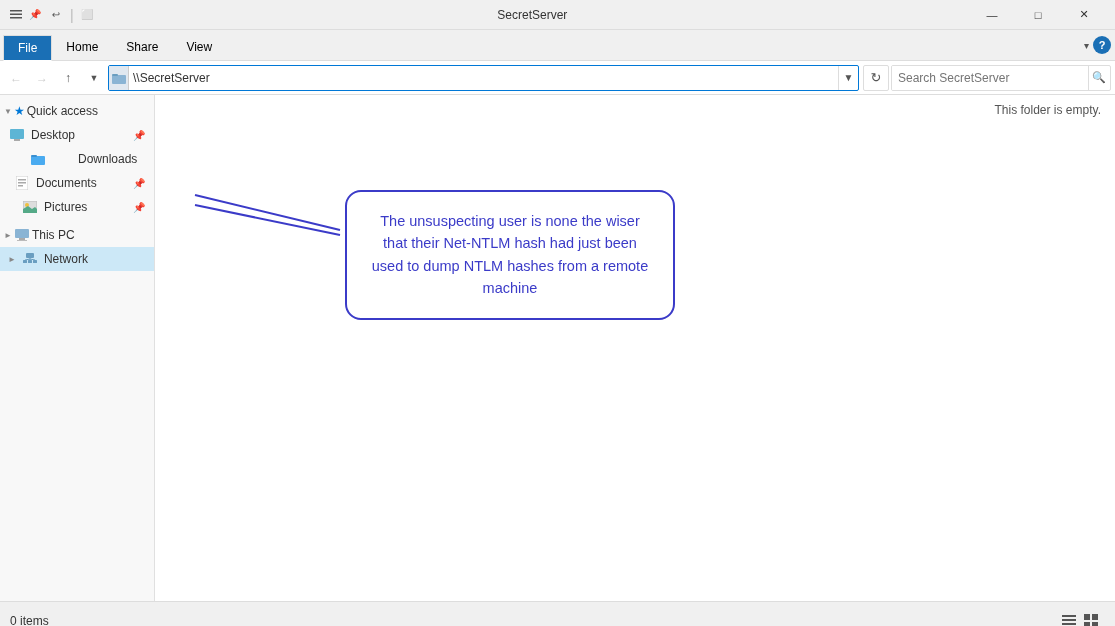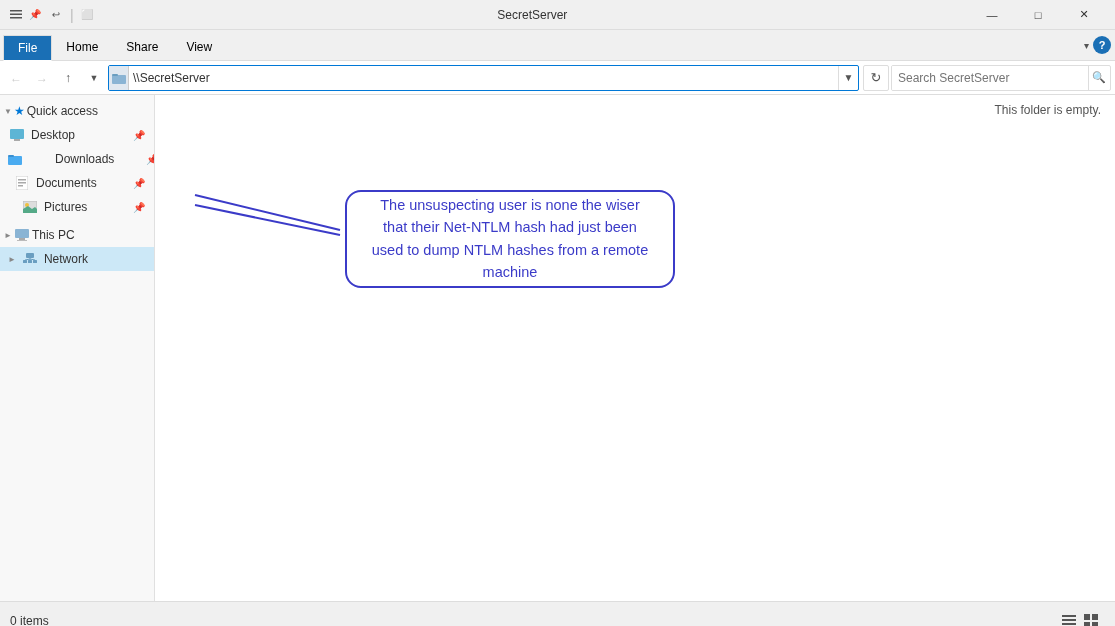--- a/index.html
+++ b/index.html
@@ -53,21 +53,21 @@
 
     
     .content { flex: 1; position: relative; background: #fff; overflow: hidden; }
     .folder-empty { position: absolute; top: 0; right: 6px; padding: 8px; font-size: 12px; color: #555; }
 
     
     .bubble-container { position: absolute; top: 95px; left: 190px; }
     .bubble {
       border: 2px solid #3b3bc8;
       border-radius: 16px;
-      padding: 2px 20px;
+      padding: 18px 20px;
       background: #fff;
       width: 330px;
       color: #3b3bc8;
       font-size: 14.5px;
       line-height: 1.55;
       text-align: center;
       position: relative;
     }
     
     .arrow-svg { position: absolute; top: 0; left: -170px; width: 170px; height: 80px; pointer-events: none; }
@@ -155,21 +155,21 @@
       <div class="sidebar-icon">
         <svg width="14" height="12" viewBox="0 0 14 12">
             <rect x="0" y="0" width="14" height="10" rx="1" fill="#5db5d5"></rect>
             <rect x="4" y="10" width="6" height="2" fill="#aaa"></rect>
           </svg>
       </div>
       <span class="sidebar-item-label">Desktop</span>
       <span class="pin-icon">📌</span>
     </div>
 
-    <div class="sidebar-item" style="padding-left:7px;gap:32px;">
+    <div class="sidebar-item" style="padding-left:30px;gap:32px;">
       <div class="sidebar-icon">
         <svg width="14" height="12" viewBox="0 0 14 12">
             <rect x="0" y="3" width="14" height="9" rx="1" fill="#4aabf0"></rect>
             <rect x="0" y="2" width="6" height="2" rx="1" fill="#3a8fd0"></rect>
           </svg>
       </div>
       <span class="sidebar-item-label">Downloads</span>
       <span class="pin-icon">📌</span>
     </div>
 

